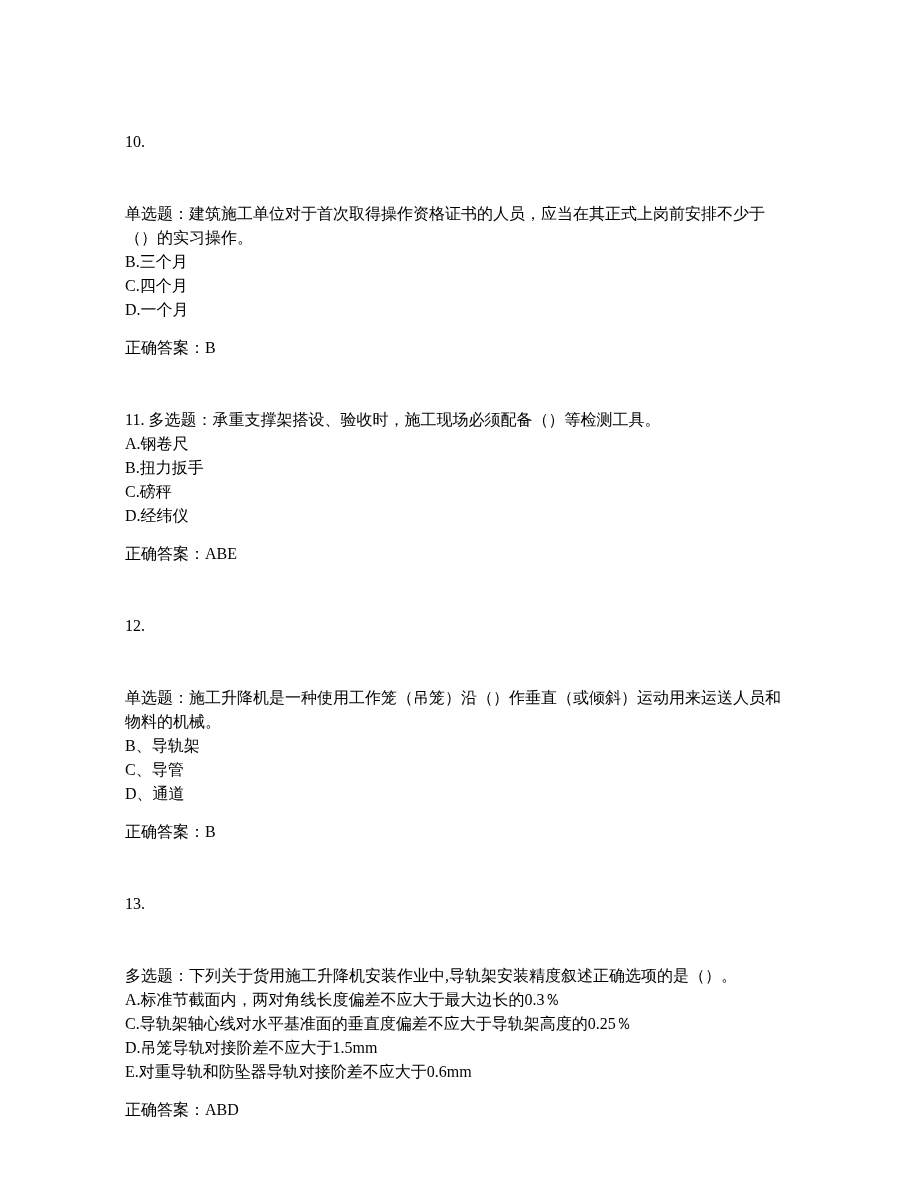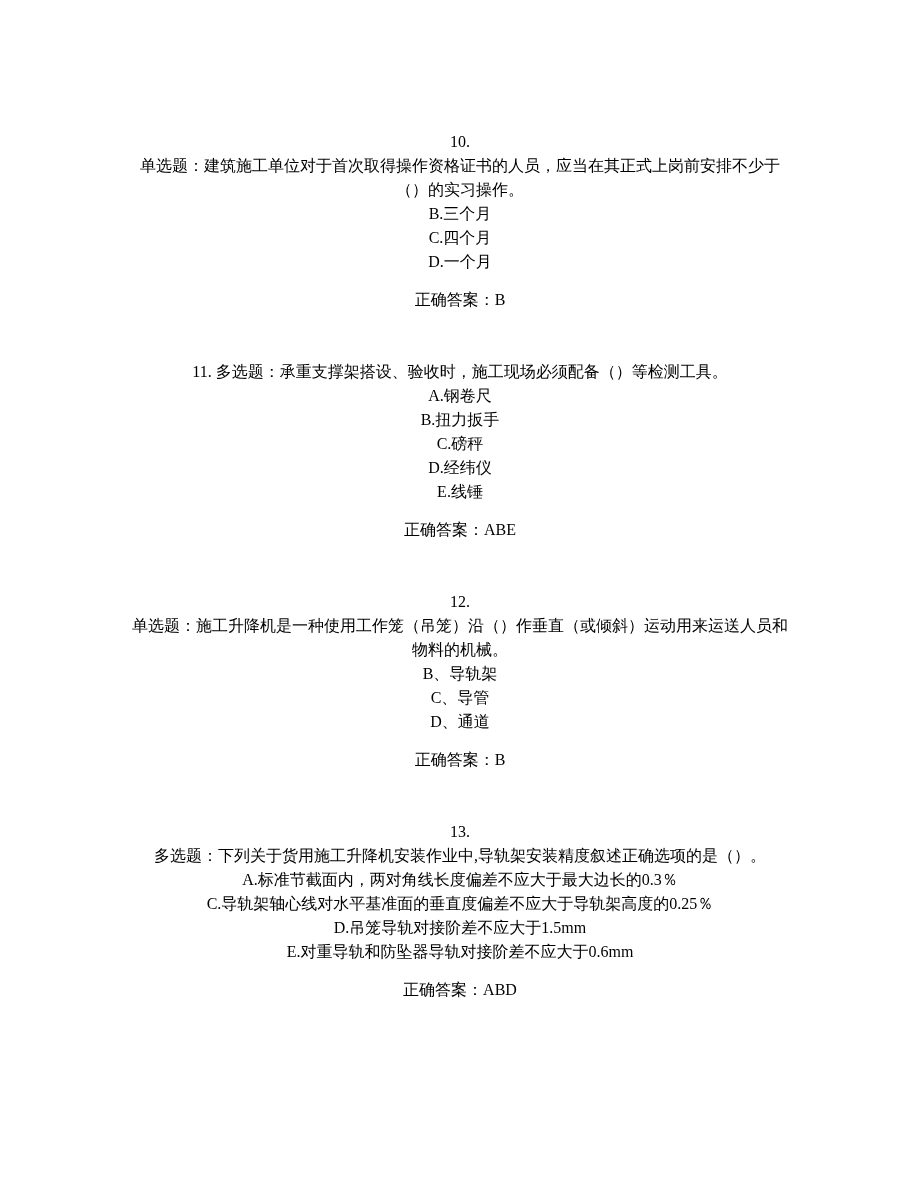--- a/index.html
+++ b/index.html
@@ -13,27 +13,27 @@
   }
   .page {
     width: 920px;
     min-height: 1191px;
     padding: 130px 125px 60px 125px;
     box-sizing: border-box;
     position: relative;
   }
   .question-block {
     margin-bottom: 48px;
-    text-align: center;
   }
   .q-num {
     display: block;
   }
   .q-text {
     display: block;
+    margin-top: 48px;
   }
   .opt {
     display: block;
   }
   .answer {
     display: block;
     margin-top: 14px;
   }
 </style>
 </head>
@@ -49,21 +49,20 @@
     <span class="opt">D.一个月</span>
     <span class="answer"><span>正确答案：</span><span>B</span></span>
   </div>
 
   <div class="question-block">
     <span class="q-text"><span>11.</span><span> 多选题：</span><span>承重支撑架搭设、验收时，施工现场必须配备（）等检测工具。</span></span>
     <span class="opt">A.钢卷尺</span>
     <span class="opt">B.扭力扳手</span>
     <span class="opt">C.磅秤</span>
     <span class="opt">D.经纬仪</span>
-    <span class="opt">E.线锤</span>
     <span class="answer"><span>正确答案：</span><span>ABE</span></span>
   </div>
 
   <div class="question-block">
     <span class="q-num">12.</span>
     <span class="q-text"><span>单选题：</span><span>施工升降机是一种使用工作笼（吊笼）沿（）作垂直（或倾斜）运动用来运送人员和物料的机械。</span></span>
     <span class="opt">B、导轨架</span>
     <span class="opt">C、导管</span>
     <span class="opt">D、通道</span>
     <span class="answer"><span>正确答案：</span><span>B</span></span>

